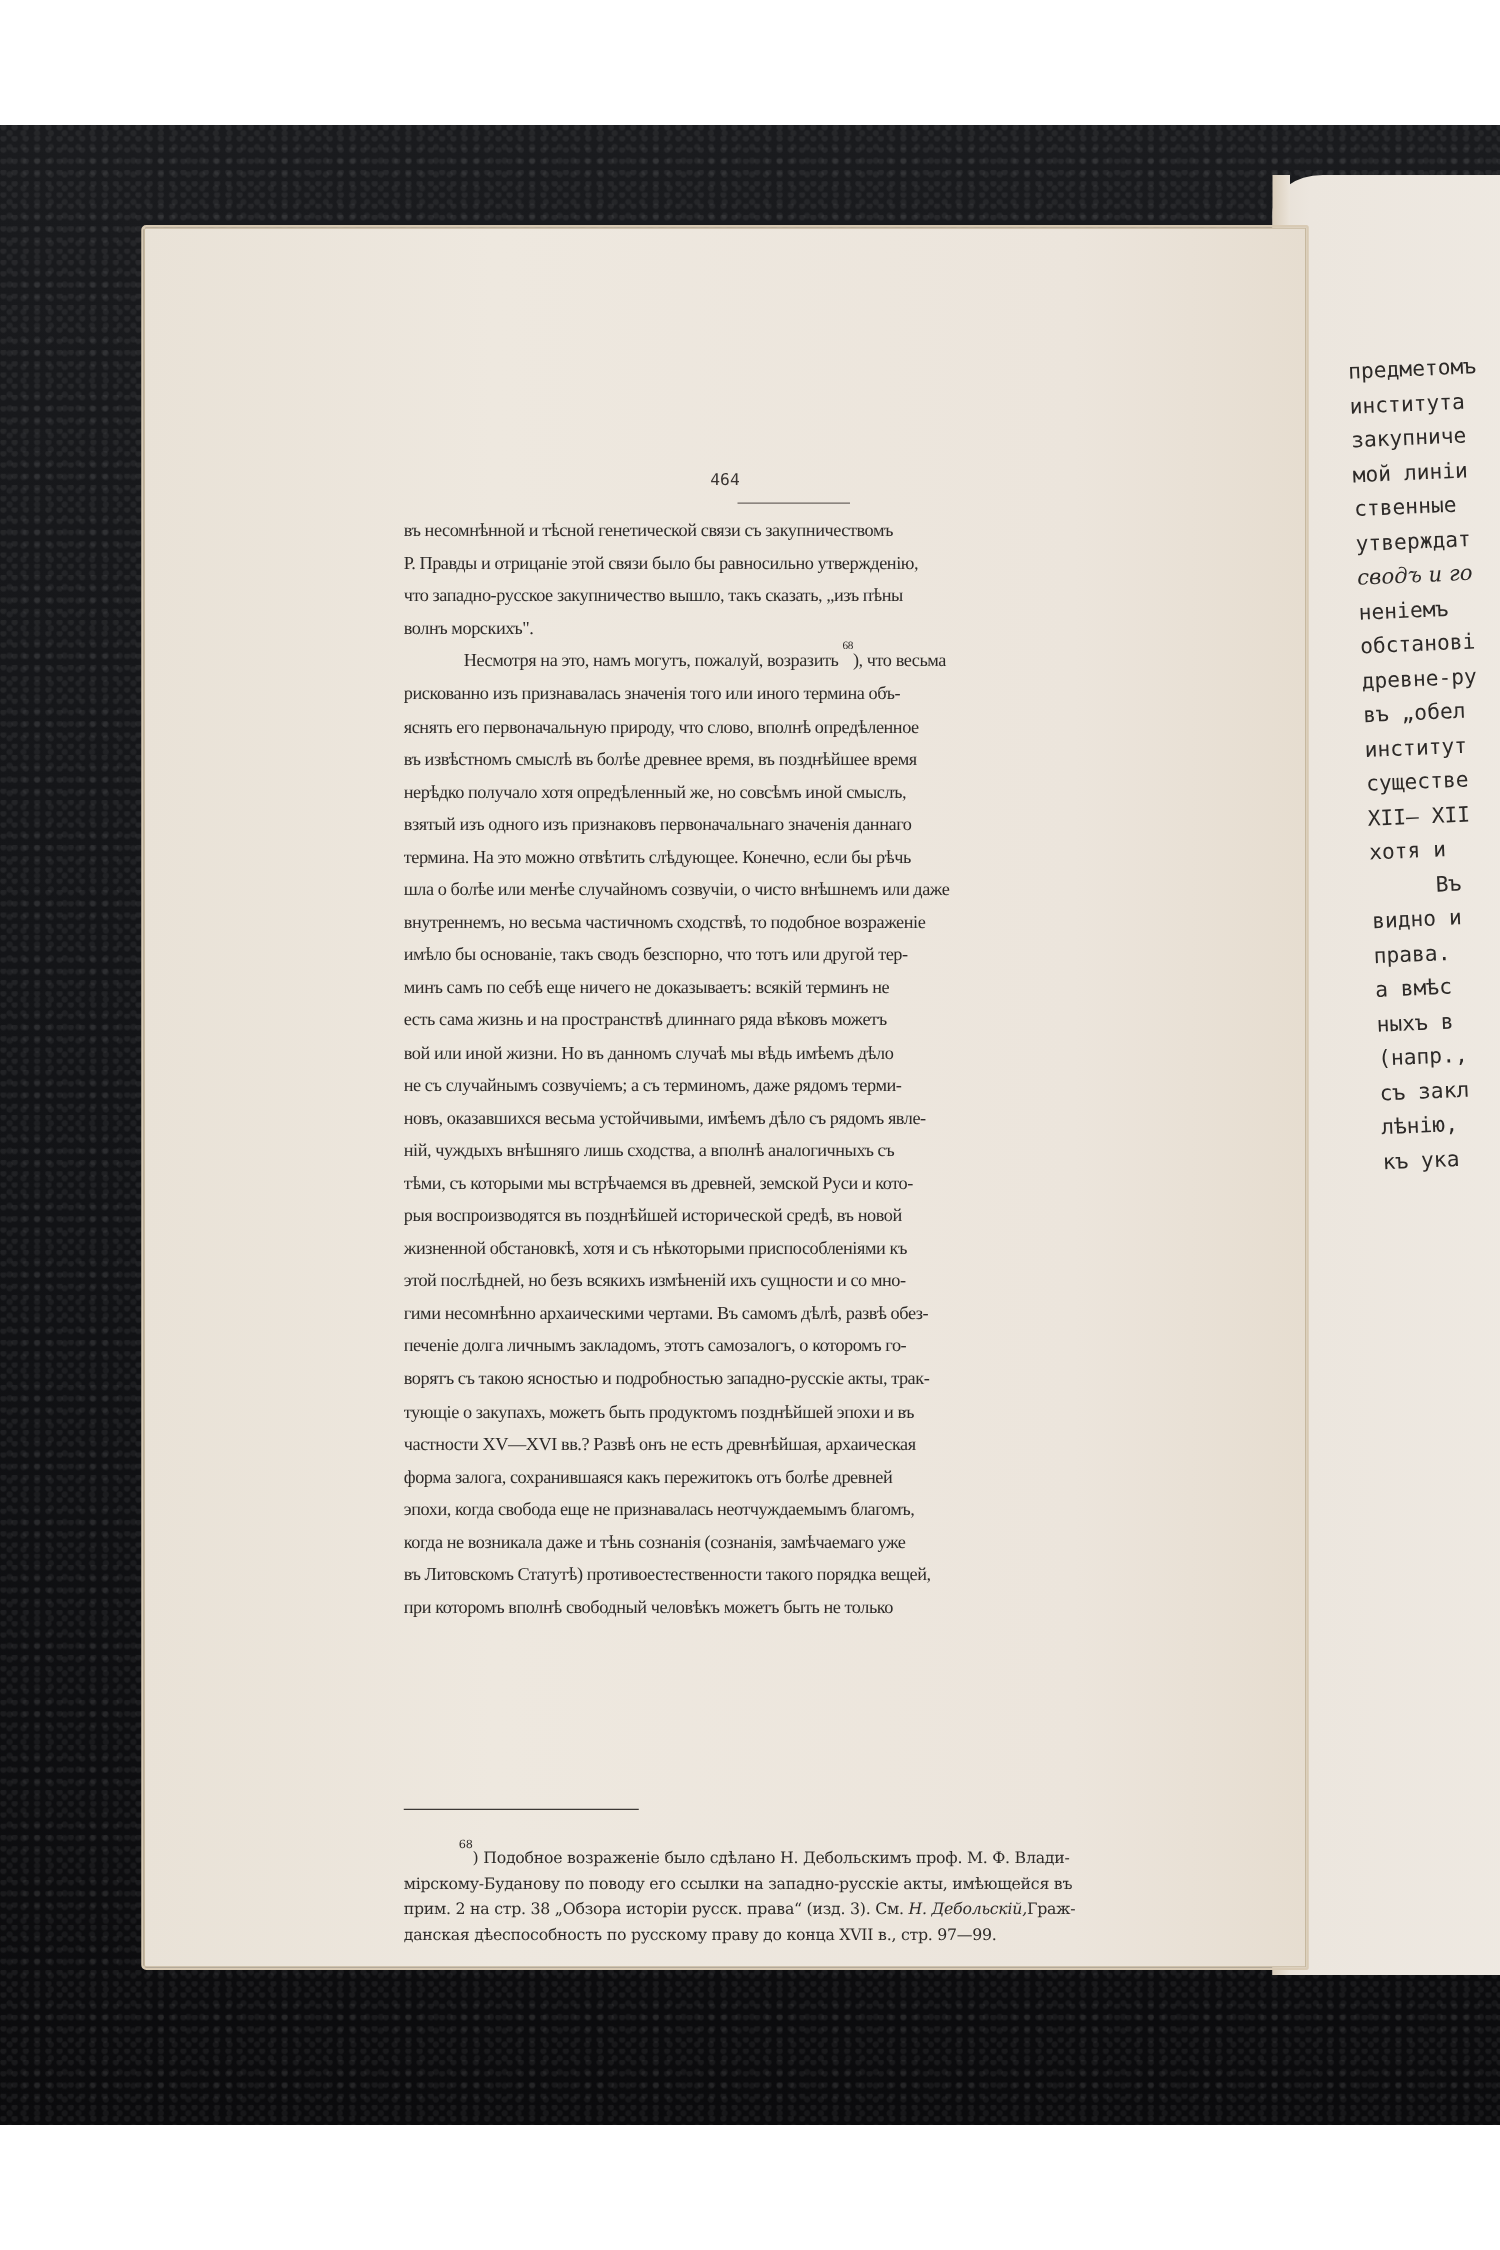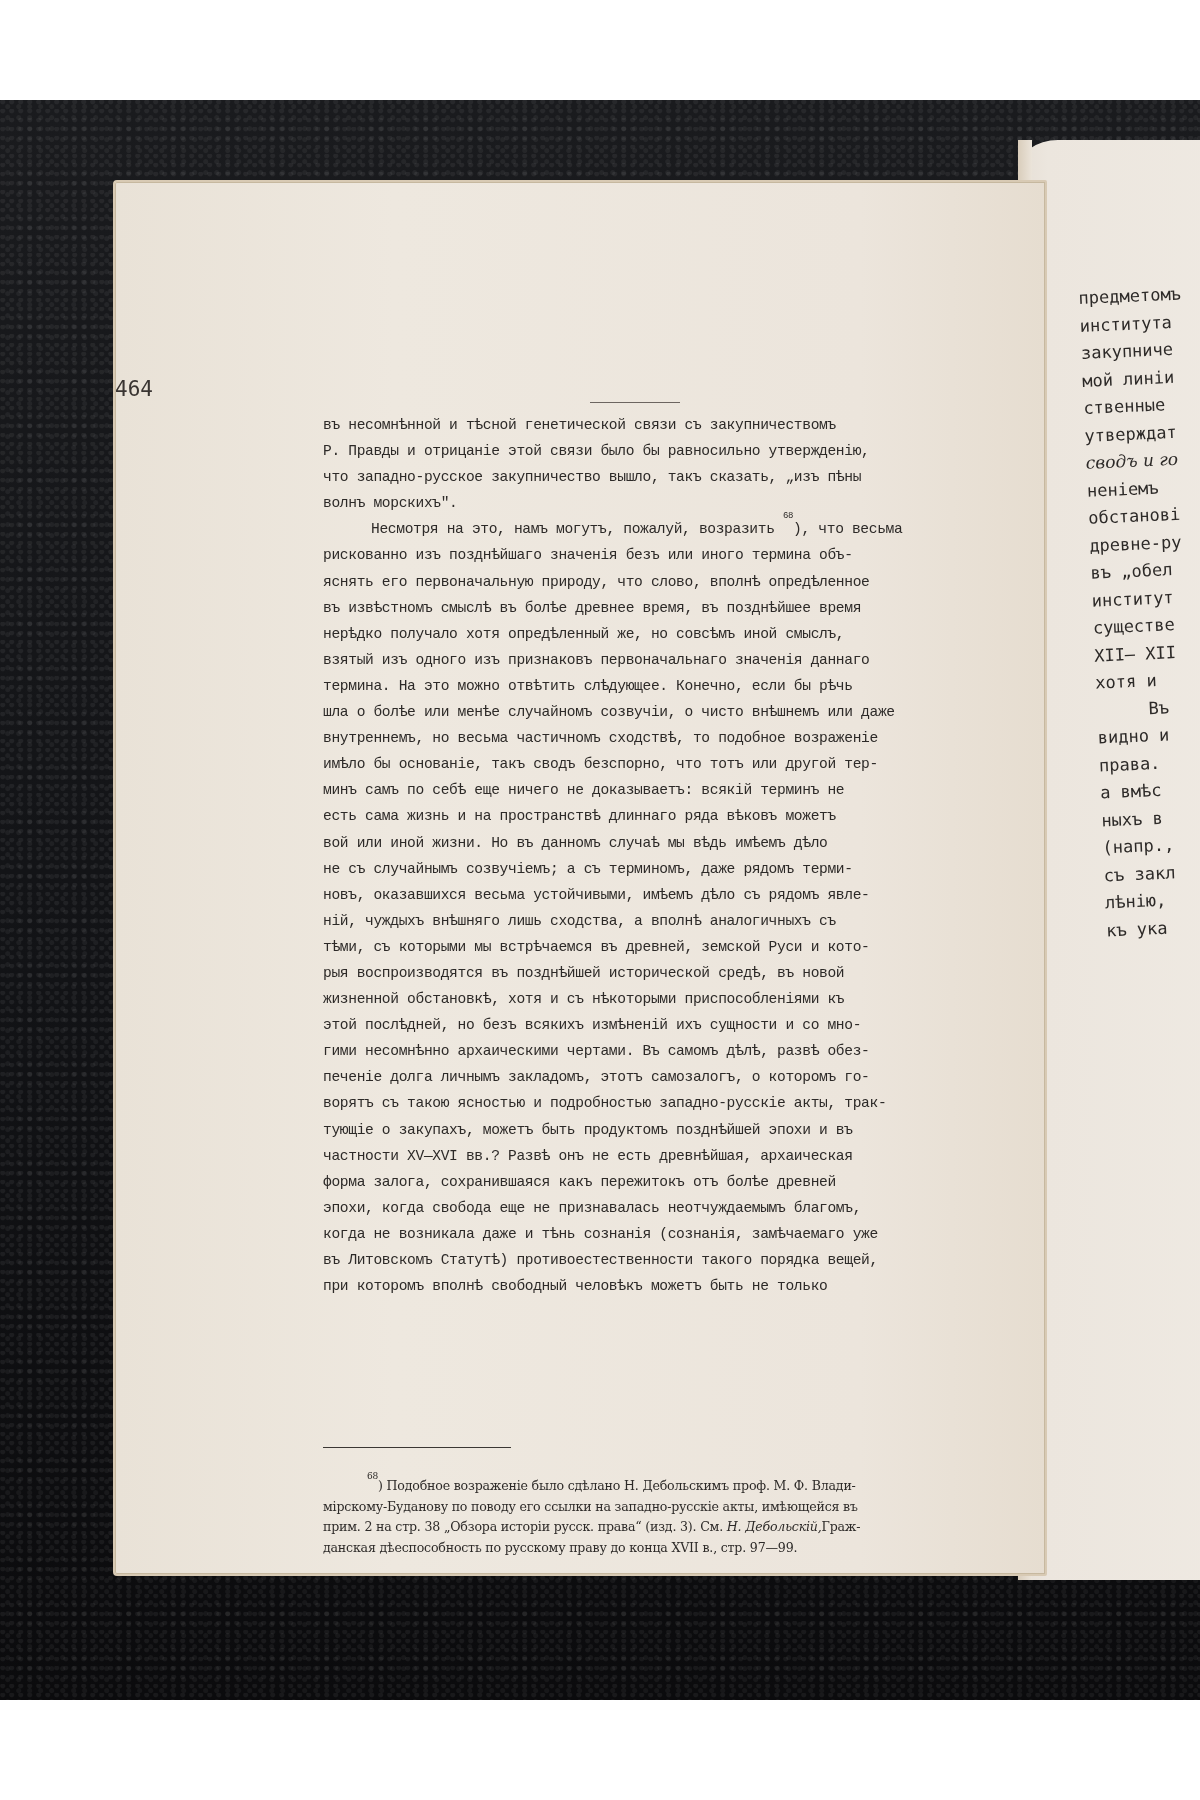--- a/index.html
+++ b/index.html
@@ -27,29 +27,29 @@
     position: absolute; left: 1018px; top: 40px; width: 300px; height: 1440px;
     background: linear-gradient(90deg, #e6dfd5 0%, #ece6de 10%, #f0ebe4 100%);
     border-radius: 40px 0 0 0 / 30px 0 0 0;
   }
   .gutter {
     position: absolute; left: 1018px; top: 40px; width: 14px; height: 1440px;
     background: linear-gradient(90deg, #d9cdbb, #ebe4da);
   }
   .page-number {
     position: absolute; left: 0; width: 100%; top: 195px;
-    font-family: "DejaVu Sans Mono", monospace;
-    font-size: 21px; color: #3a3532;
+    text-align: center; font-family: "DejaVu Sans Mono", monospace;
+    font-size: 13px; color: #3a3532;
   }
   .page-number-rule {
     position: absolute; top: 220px; left: 475px; width: 90px; height: 1px; background: #6c6560;
   }
   .body-text {
     position: absolute; left: 208px; top: 230px; width: 627px;
-    font-family: Liberation Mono, monospace;
+    font-family: Liberation Serif, serif;
     font-size: 14.6px; line-height: 26.1px; color: #2d2a28;
     letter-spacing: -0.35px;
   }
   .line { white-space: nowrap; display: flex; justify-content: space-between; }
   .line.last { justify-content: flex-start; }
   .line.indent { padding-left: 48px; }
   .footnote-rule {
     position: absolute; left: 208px; top: 1265px; width: 188px; height: 1px; background: #3b3734;
   }
   .footnote {
@@ -116,21 +116,21 @@
           <span>Р. Правды и отрицаніе этой связи было бы равносильно утвержденію,</span>
         </div>
       <div class="line">
           <span>что западно-русское закупничество вышло, такъ сказать, „изъ пѣны</span>
         </div>
       <div class="line last">
           <span>волнъ морскихъ".</span>
         </div>
       <div class="line indent last"><span>Несмотря на это, намъ могутъ, пожалуй, возразить</span>&nbsp;<sup>68</sup><span>), что весьма</span></div>
       <div class="line">
-          <span>рискованно изъ позднѣйшаго значенія безъ или иного термина объ-</span>
+          <span>рискованно изъ признавалась значенія того или иного термина объ-</span>
         </div>
       <div class="line">
           <span>яснять его первоначальную природу, что слово, вполнѣ опредѣленное</span>
         </div>
       <div class="line">
           <span>въ извѣстномъ смыслѣ въ болѣе древнее время, въ позднѣйшее время</span>
         </div>
       <div class="line">
           <span>нерѣдко получало хотя опредѣленный же, но совсѣмъ иной смыслъ,</span>
         </div>

